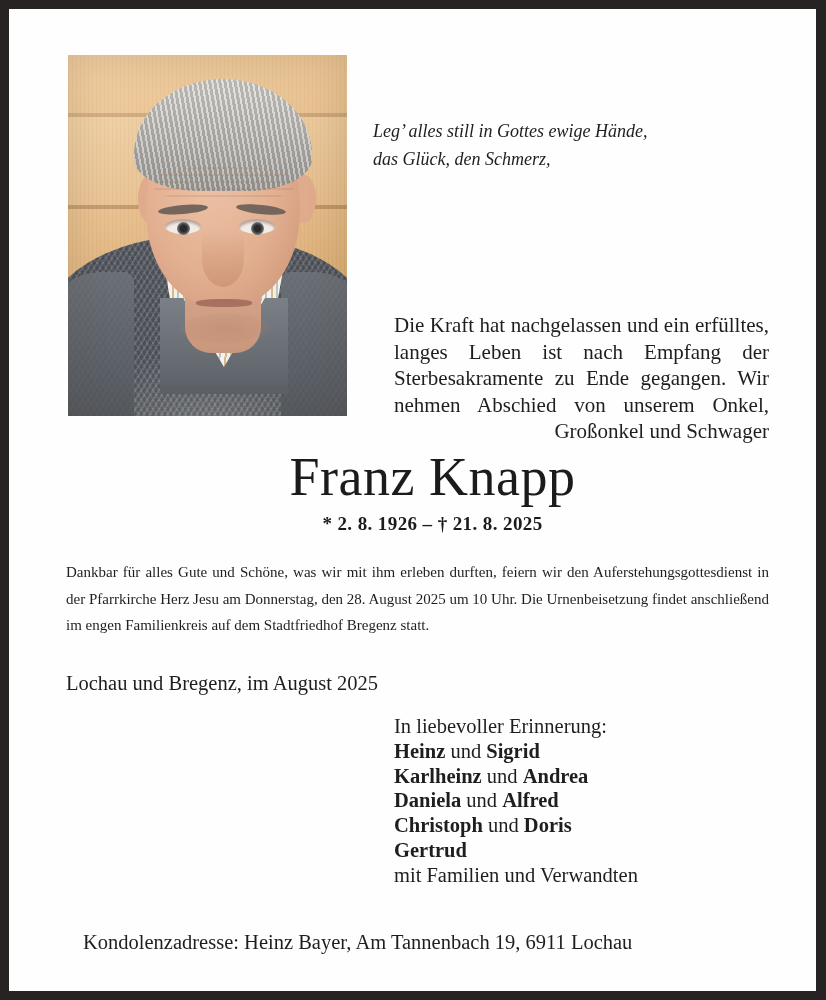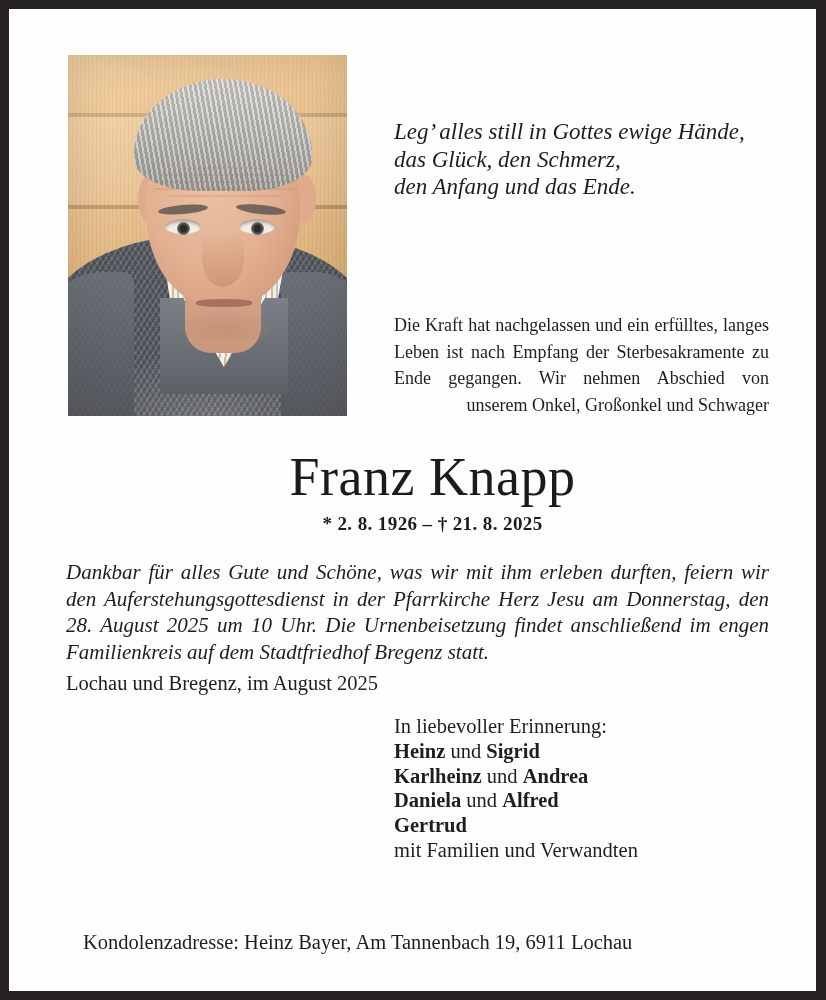--- a/index.html
+++ b/index.html
@@ -256,36 +256,36 @@
   }
   .photo-vignette {
     position: absolute;
     inset: 0;
     box-shadow: inset 0 0 40px rgba(80,55,30,0.18);
   }
 
   
   .verse {
     position: absolute;
-    left: 385px;
+    left: 364px;
     top: 109px;
     width: 374px;
     font-style: italic;
-    font-size: 23px;
+    font-size: 18px;
     line-height: 27.5px;
     color: #201d1e;
   }
   .verse .vline { display: block; white-space: pre; }
 
   .message {
     position: absolute;
     left: 385px;
     top: 303px;
     width: 375px;
-    font-size: 18px;
+    font-size: 21px;
     line-height: 26.5px;
     text-align: justify;
     text-align-last: right;
     color: #201d1e;
     hyphens: manual;
   }
 
   
   .name-block {
     position: absolute;
@@ -310,26 +310,25 @@
     letter-spacing: 0.4px;
     color: #1d1a1b;
   }
 
   
   .service {
     position: absolute;
     left: 57px;
     top: 550px;
     width: 703px;
-    font-size: 21px;
+    font-size: 15px;
     line-height: 26.5px;
     text-align: justify;
     text-align-last: left;
     color: #201d1e;
-    font-style: italic;
   }
 
   .place-date {
     position: absolute;
     left: 57px;
     top: 661px;
     font-size: 20.5px;
     line-height: 26px;
     color: #201d1e;
   }
@@ -398,21 +397,20 @@
           <div class="mouth"></div>
           <div class="chin-shade"></div>
 
           <div class="photo-vignette"></div>
         </div>
       </div>
 
       <div class="verse">
         <span class="vline">Leg’ alles still in Gottes ewige Hände,</span>
         <span class="vline">das Glück, den Schmerz,</span>
-        <span class="vline">den Anfang und das Ende.</span>
       </div>
 
       <div class="message">Die Kraft hat nachgelassen und ein erfülltes, langes Leben ist nach Empfang der Sterbesakramente zu Ende gegangen. Wir nehmen Abschied von unserem Onkel, Großonkel und Schwager</div>
     </div>
 
     <div class="name-block">
       <div class="deceased-name">Franz Knapp</div>
       <div class="life-dates">* 2. 8. 1926 – † 21. 8. 2025</div>
     </div>
 
@@ -431,20 +429,25 @@
         <b>Karlheinz</b>
         <span>und</span>
         <b>Andrea</b>
       </span>
       <span class="family-line">
         <b>Daniela</b>
         <span>und</span>
         <b>Alfred</b>
       </span>
       <span class="family-line">
+        <b>Christoph</b>
+        <span>und</span>
+        <b>Doris</b>
+      </span>
+      <span class="family-line">
         <b>Gertrud</b>
       </span>
       <span class="family-closing">mit Familien und Verwandten</span>
     </div>
 
     <div class="condolence">Kondolenzadresse: Heinz Bayer, Am Tannenbach 19, 6911 Lochau</div>
 
   </div>
 </div>
 

